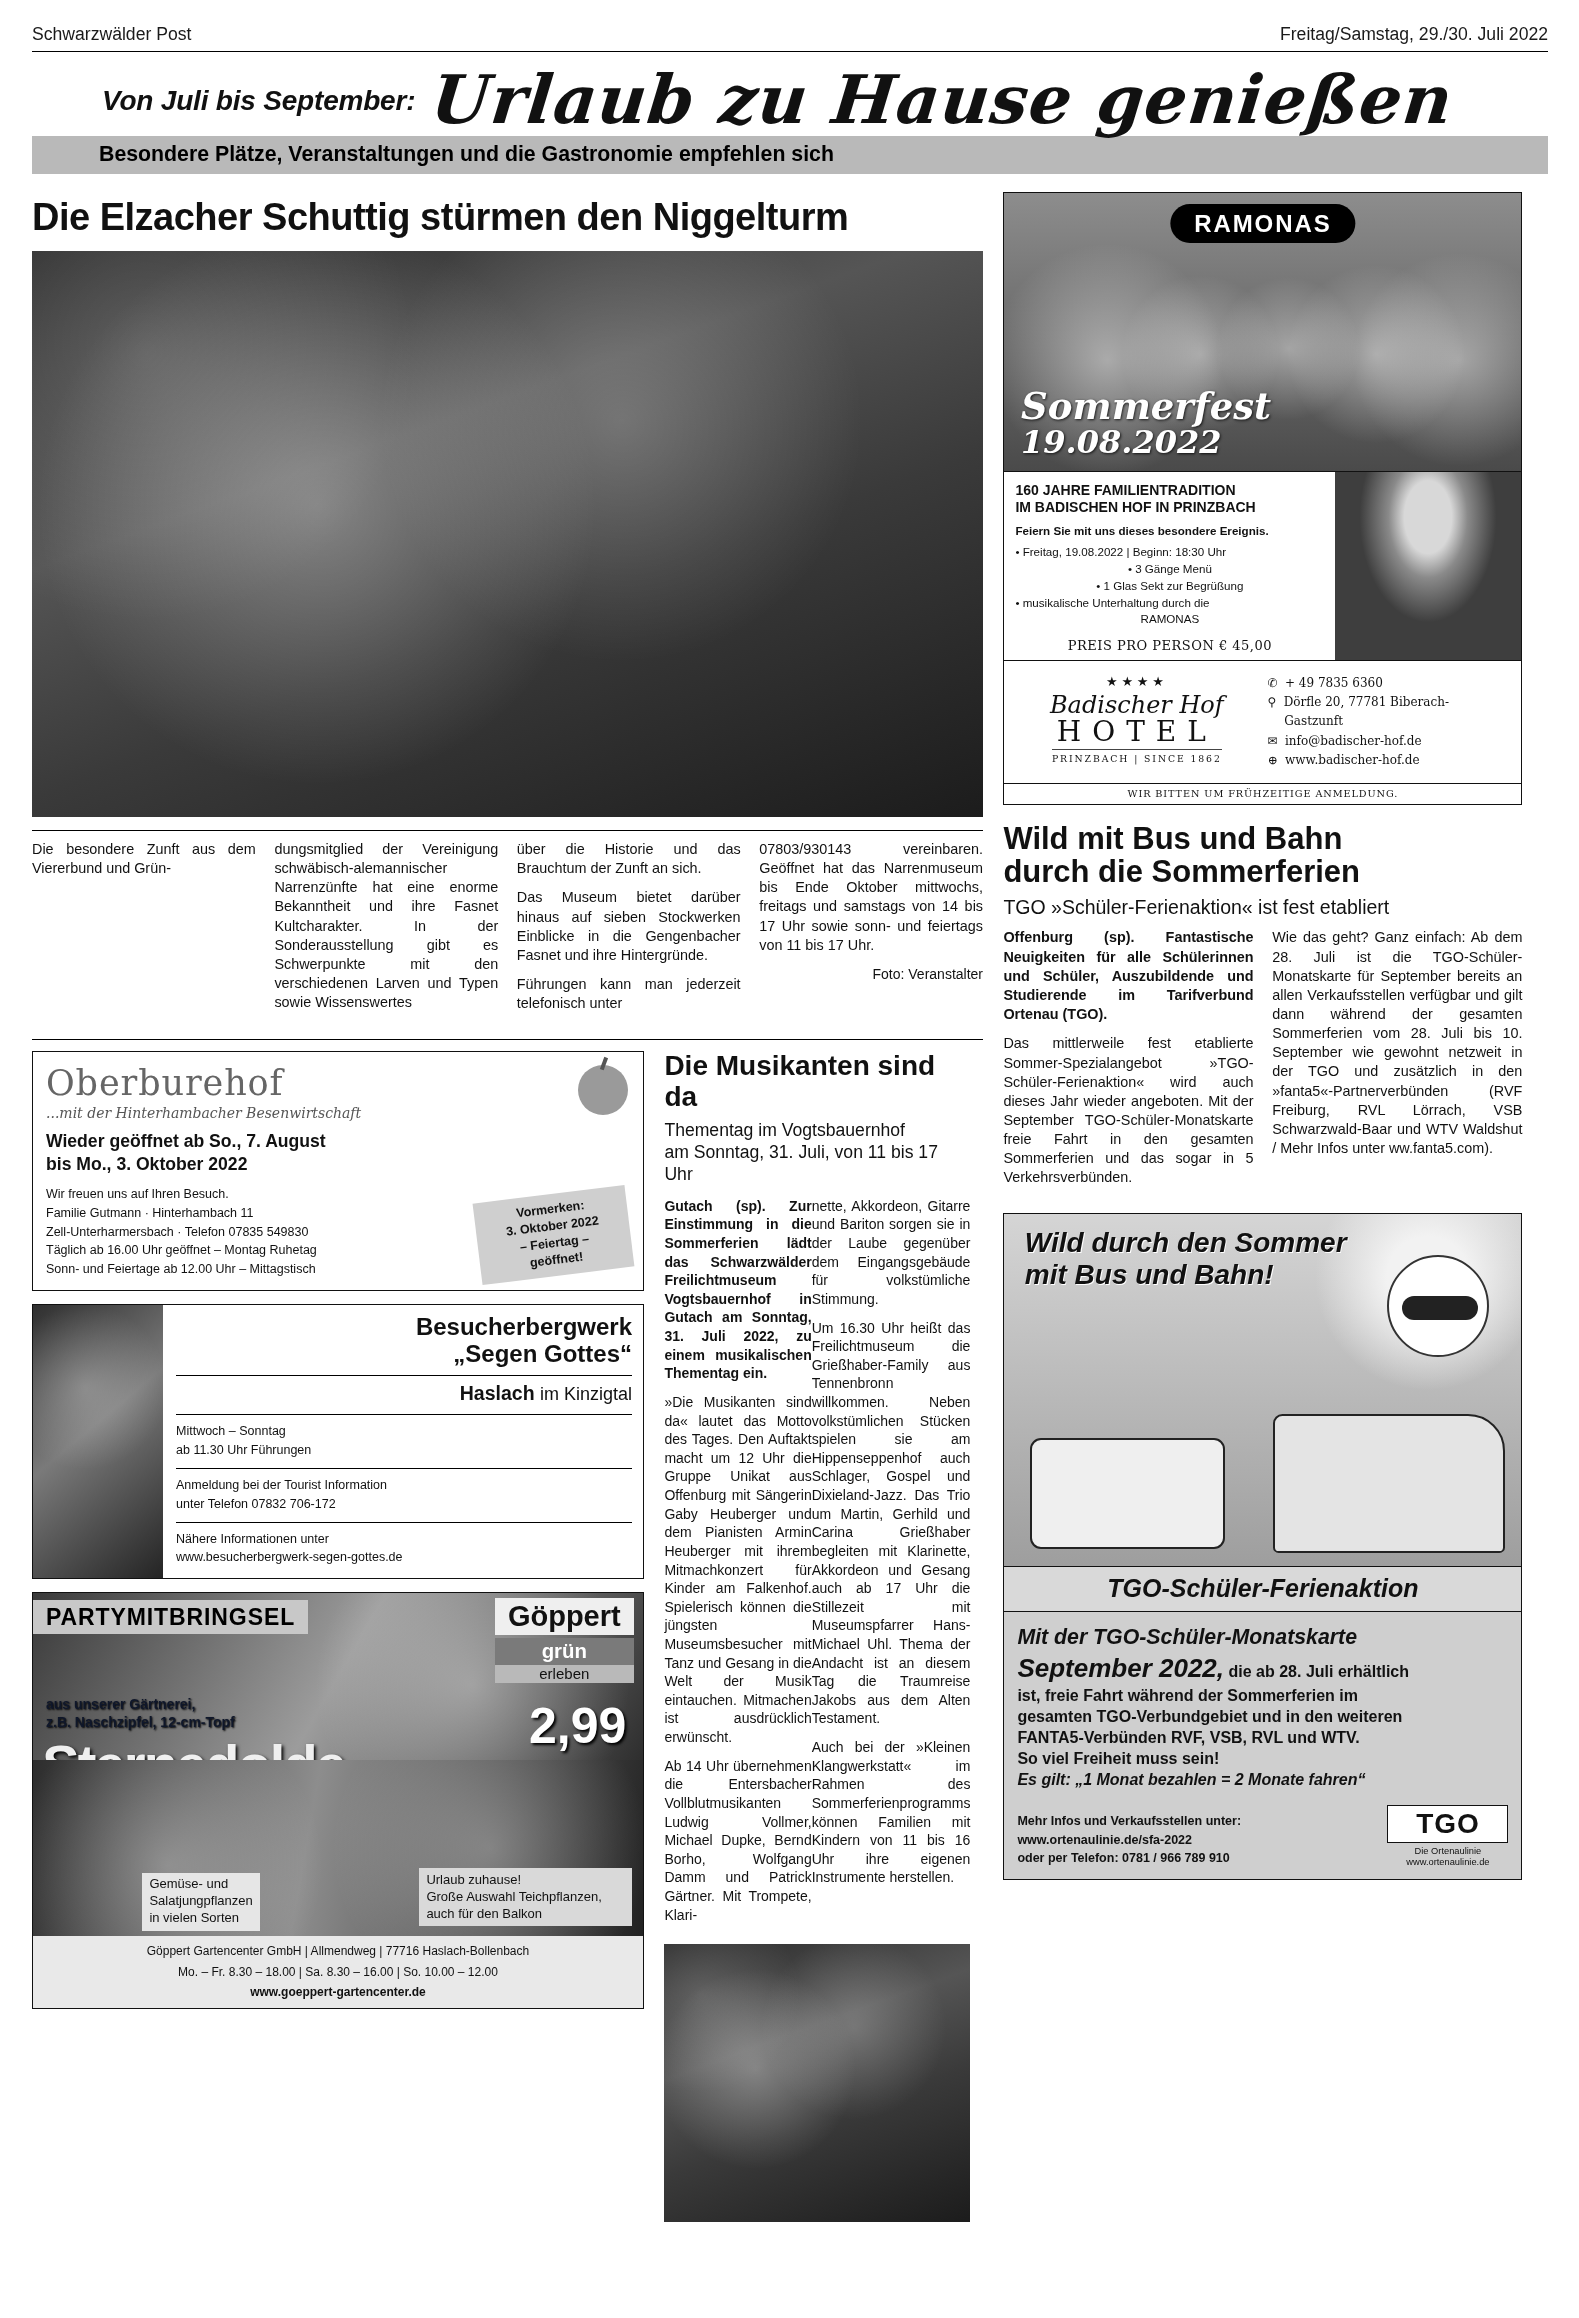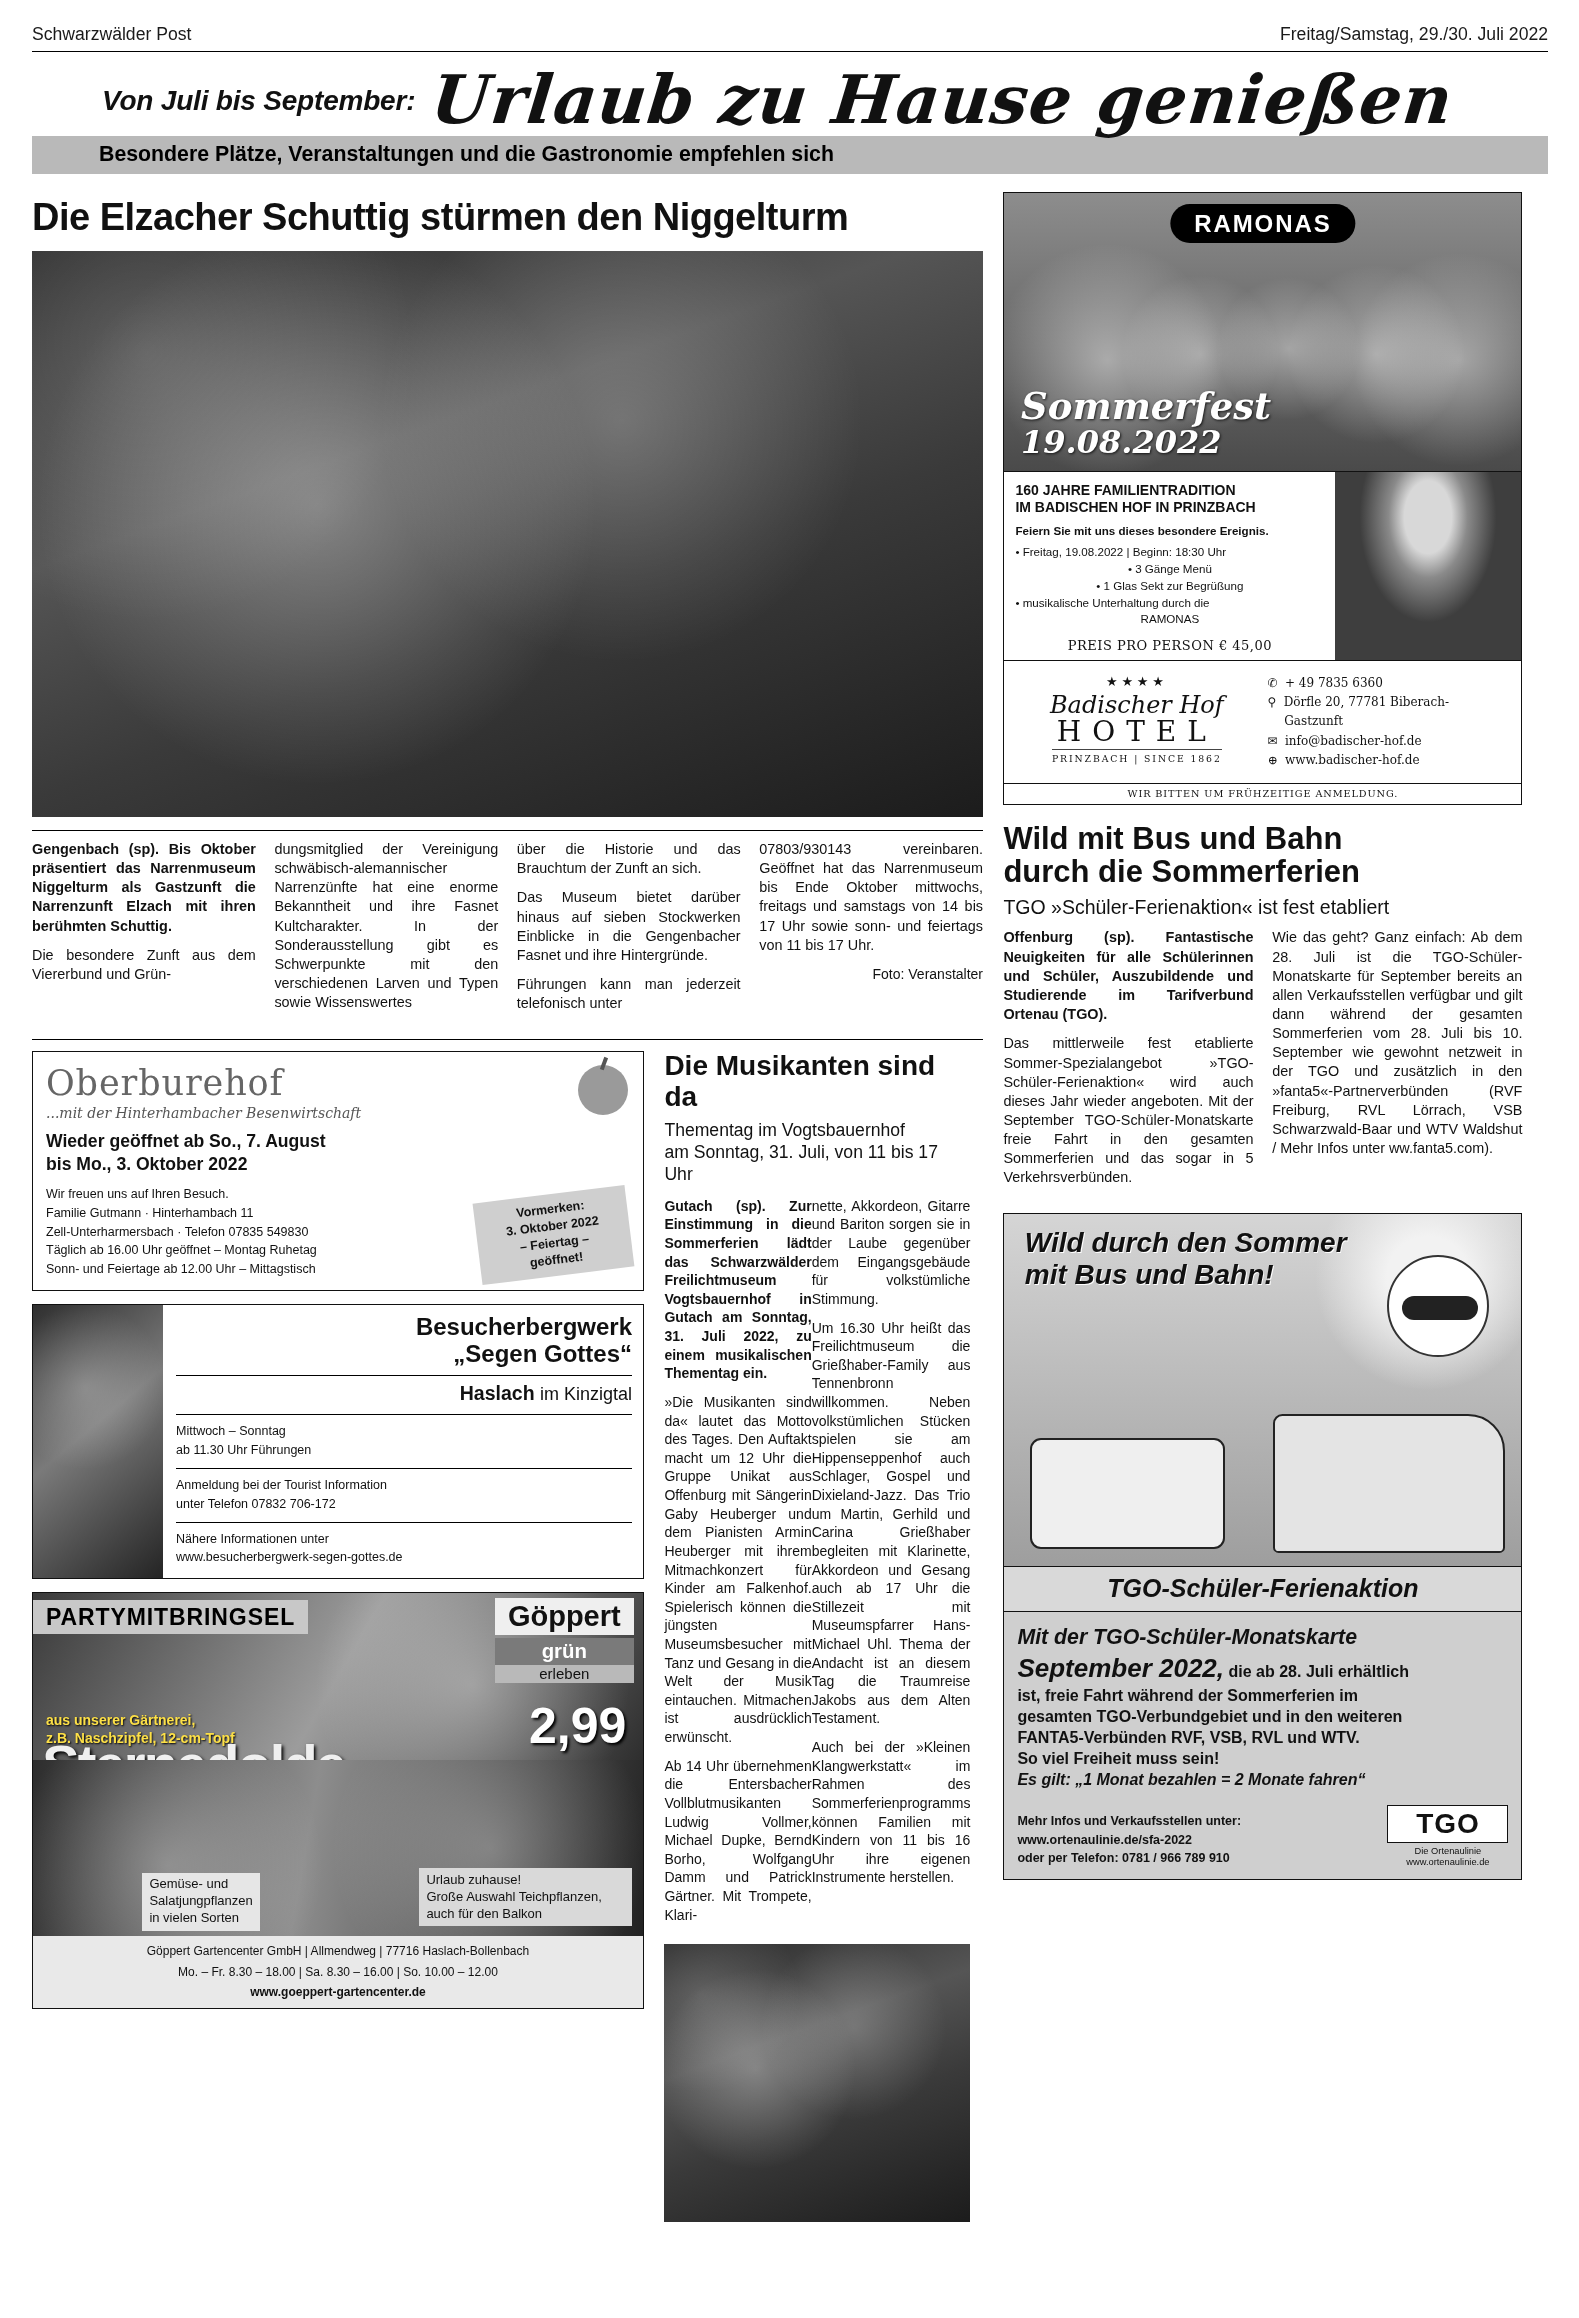--- a/index.html
+++ b/index.html
@@ -182,21 +182,21 @@
       linear-gradient(120deg,#3a3a3a,#9c9c9c 50%,#2e2e2e);
   }
   .gop-band {
     position:absolute; left:0; top:7.4px; background:#c8c8c8; color:#000;
     font-size:23px; font-weight:bold; letter-spacing:0.9px; padding:3.7px 13px; z-index:3;
   }
   .gop-logo { position:absolute; right:9.3px; top:5.6px; z-index:3; text-align:center; }
   .gop-logo .n { background:#efefef; color:#111; font-size:29px; font-weight:bold; padding:1.9px 13px; }
   .gop-logo .g { background:#7a7a7a; color:#fff; font-size:20.4px; font-weight:bold; padding:1.9px 9.3px; margin-top:2.8px;}
   .gop-logo .e { background:#b9b9b9; color:#111; font-size:15px; padding:0.9px 9.3px; }
-  .gop-from { position:absolute; left:13px; top:102px; z-index:3; color:#fde047; font-size:14px; font-weight:bold; line-height:1.3; text-shadow:0.9px 0.9px 1.9px #000;margin-top:16px;}
+  .gop-from { position:absolute; left:13px; top:102px; z-index:3; color:#0f172a; font-size:14px; font-weight:bold; line-height:1.3; text-shadow:0.9px 0.9px 1.9px #000;}
   .gop-price {
     position:absolute; right:16.7px; top:104px; z-index:4; color:#fff; font-weight:bold;
     font-size:50px; text-shadow:1.9px 1.9px 2.8px #000;
   }
   .gop-word {
     position:absolute; left:9.3px; top:139px; z-index:3; font-size:56px; font-weight:bold;
     color:#efefef; text-shadow:1.9px 1.9px 3.7px #000; letter-spacing:-1.9px;
   }
   .gop-mid { height:176px; position:relative; background:#5e5e5e; overflow:hidden; }
   .gop-mid::after{
@@ -277,21 +277,20 @@
     <div class="left-col">
 
       <h1 class="head">Die Elzacher Schuttig stürmen den Niggelturm</h1>
 
       <div class="photo lead"></div>
 
       <div class="rule-thin"></div>
 
       <div class="art3">
         <div class="c">
-          <p class="lead">Gengenbach (sp). Bis Oktober präsentiert das Narrenmuseum Niggelturm als Gastzunft die Narrenzunft Elzach mit ihren berühmten Schuttig.</p>
           <p>Die besondere Zunft aus dem Viererbund und Grün-</p>
         </div>
         <div class="c">
           <p>dungsmitglied der Vereinigung schwäbisch-alemannischer Narrenzünfte hat eine enorme Bekanntheit und ihre Fasnet Kultcharakter. In der Sonderausstellung gibt es Schwerpunkte mit den verschiedenen Larven und Typen sowie Wissenswertes</p>
         </div>
         <div class="c">
           <p>über die Historie und das Brauchtum der Zunft an sich.</p>
           <p>Das Museum bietet darüber hinaus auf sieben Stockwerken Einblicke in die Gengenbacher Fasnet und ihre Hintergründe.</p>
           <p>Führungen kann man jederzeit telefonisch unter</p>
         </div>

